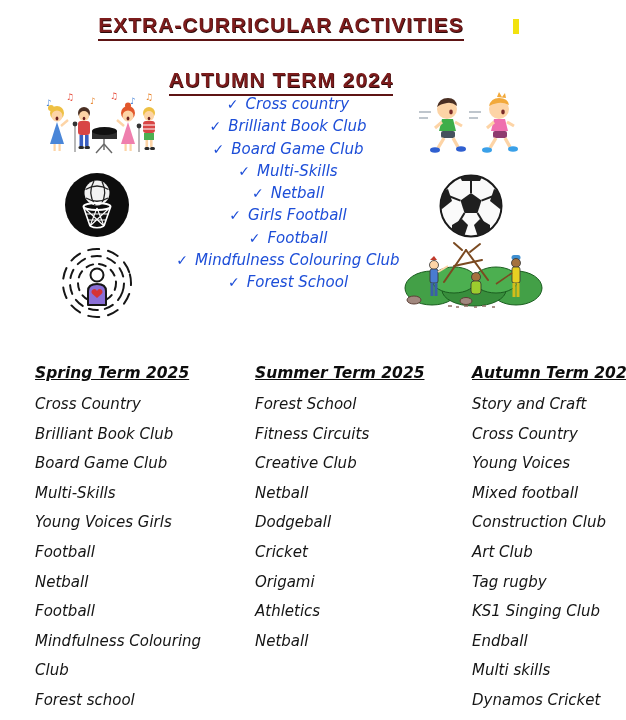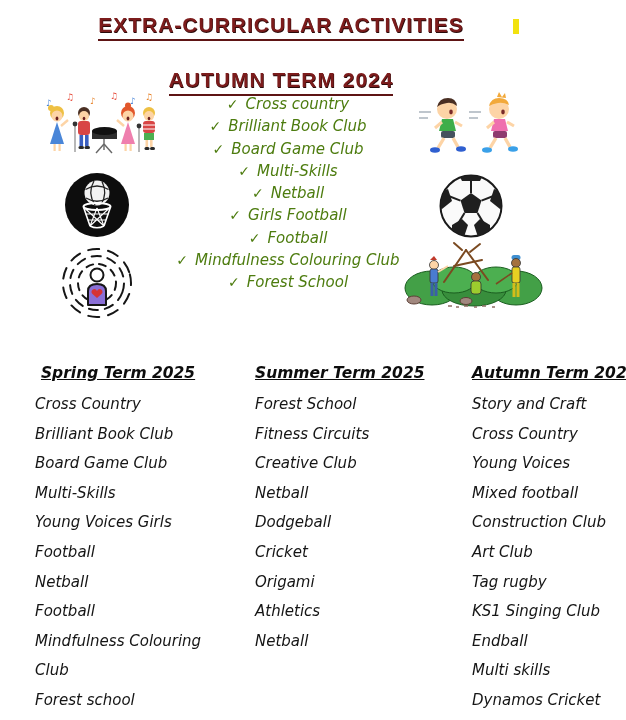--- a/index.html
+++ b/index.html
@@ -16,42 +16,42 @@
     font-family:"Liberation Sans", sans-serif;
     font-weight:800; font-size:21px; letter-spacing:1px;
     color:#7c1c1c; text-shadow:0.6px 0.8px 0 #2b0a0a;
     border-bottom:2px solid #5e1414; padding-bottom:2px;
   }
   .highlight-mark { position:absolute; left:513px; top:19px; width:6px; height:15px; background:#f2e20f; }
 
   
   .checklist {
     position:absolute; left:125px; top:93px; width:326px; text-align:center;
-    font-size:15px; font-style:italic; color:#4d7c0f;
+    font-size:15px; font-style:italic; color:#1d4ed8;
   }
   .check-line { height:22.3px; line-height:22.3px; white-space:nowrap; }
   .check-glyph { font-style:normal; margin-right:7px; font-size:14px; }
 
   
   .illu { position:absolute; }
   .illu-choir   { left:42px;  top:92px; }
   .illu-netball { left:64px;  top:172px; }
   .illu-mind    { left:52px;  top:242px; }
   .illu-runners { left:417px; top:92px; }
   .illu-ball    { left:438px; top:173px; }
   .illu-forest  { left:404px; top:240px; }
 
   
   .term-col { position:absolute; top:364px; font-size:15px; }
   .term-col.spring { left:35px; }
   .term-col.summer { left:255px; }
   .term-col.autumn { left:472px; }
   .term-heading {
     margin:0 0 8px 0; font-size:15.5px; font-weight:bold; font-style:italic;
-    text-decoration:underline; color:#0d0d0d; white-space:nowrap;text-align:center;
+    text-decoration:underline; color:#0d0d0d; white-space:nowrap;
   }
   .term-list { list-style:none; margin:0; padding:0; font-style:italic; color:#151515; }
   .term-list li { height:29.6px; line-height:29.6px; white-space:nowrap; }
 </style>
 </head>
 <body>
 
 <div class="page">
 
   <div class="title-wrap">

